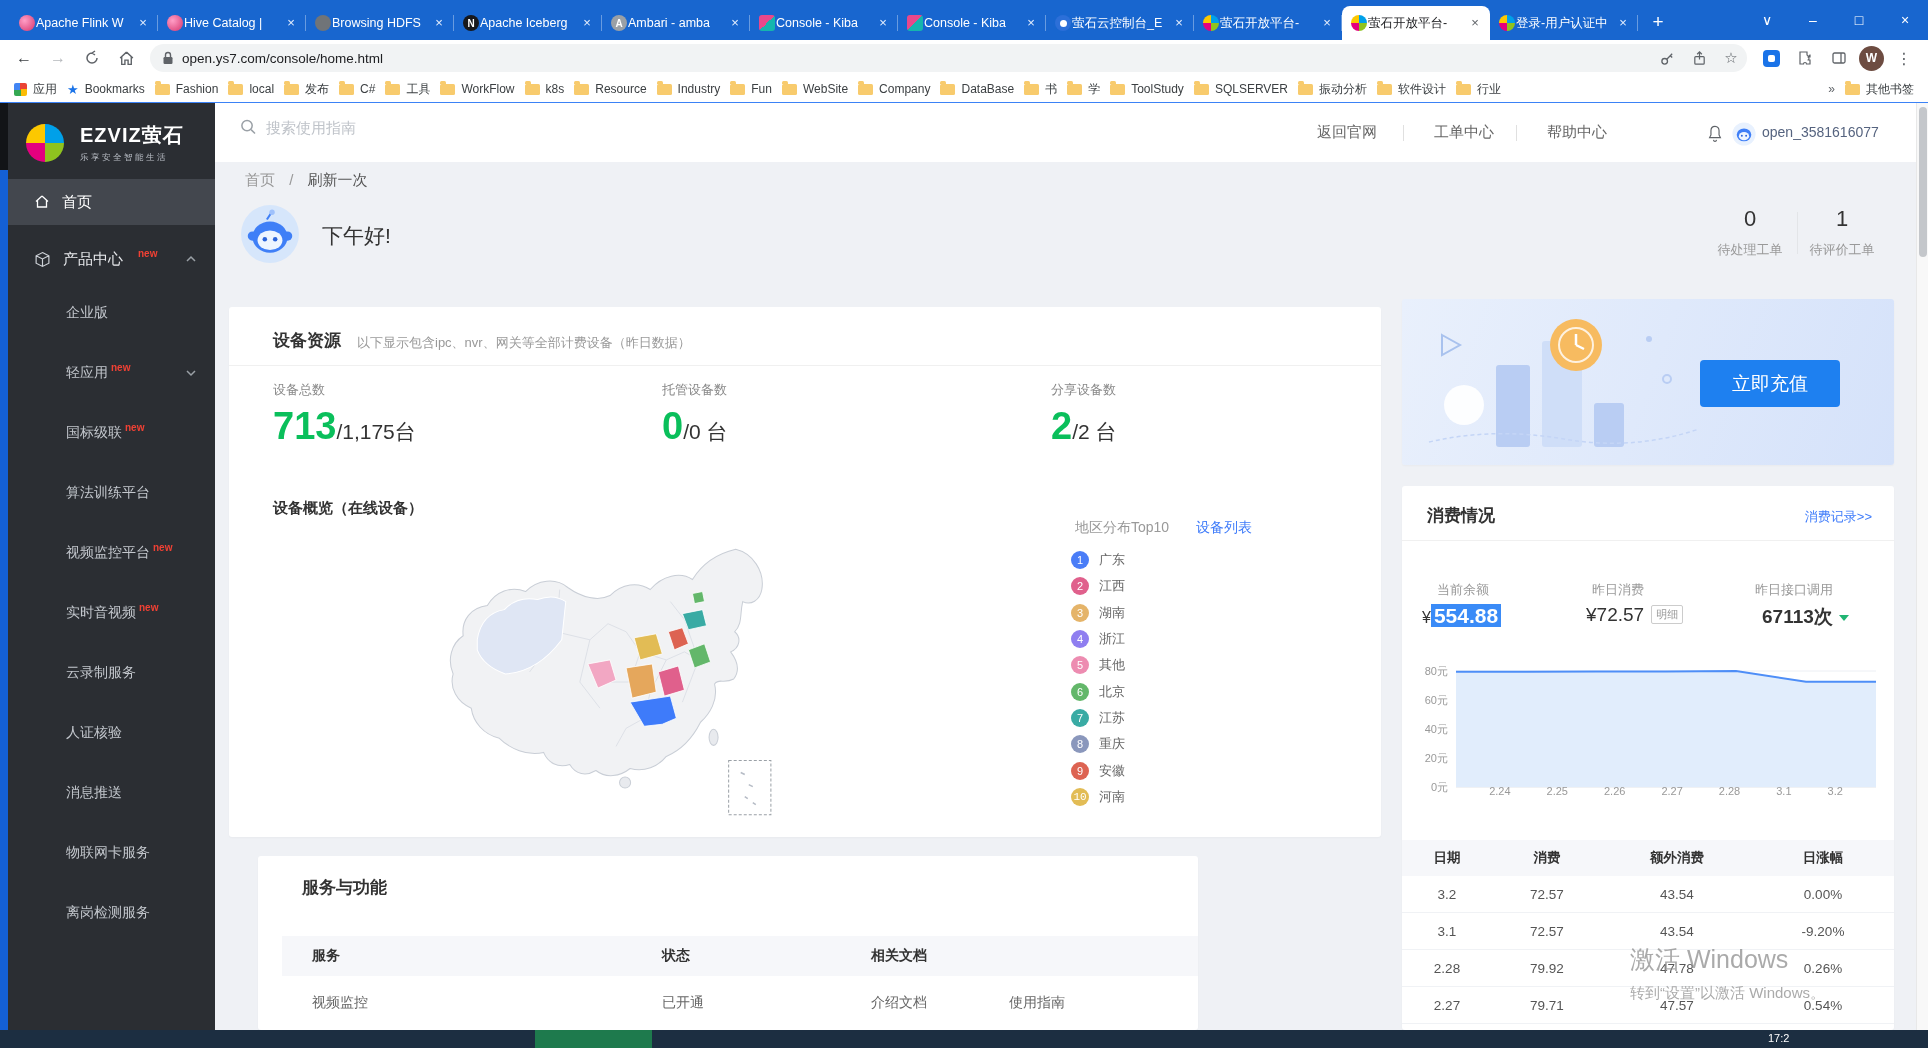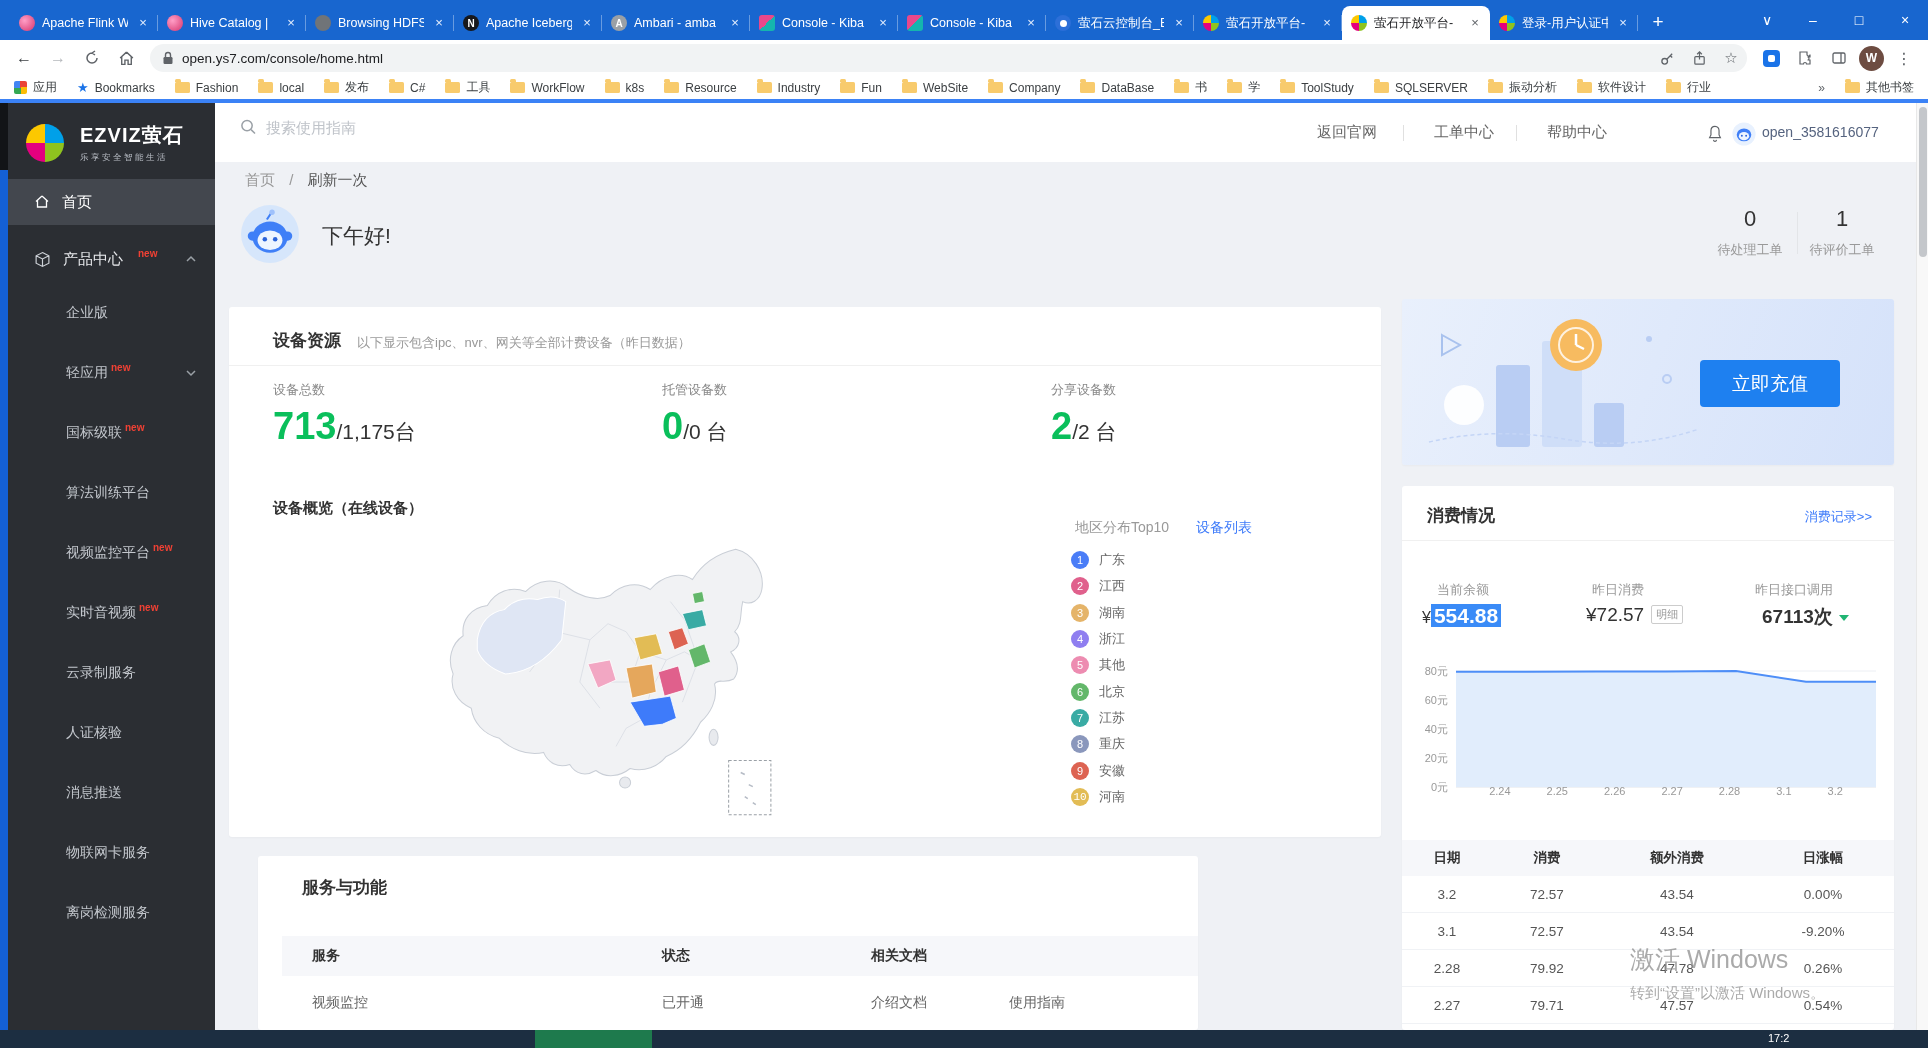--- a/index.html
+++ b/index.html
@@ -1,21 +1,21 @@
 <!DOCTYPE html>
 <html><head>
 <meta charset="utf-8">
 <style>
   * { margin:0; padding:0; box-sizing:border-box; }
   body { font-family:"Liberation Sans","DejaVu Sans",sans-serif; background:#222; }
   .screen { position:relative; width:1928px; height:1048px; background:#eff1f5; overflow:hidden; }
 
   
   .tabbar { position:absolute; left:0; top:0; width:100%; height:40px; background:#1866cf; display:flex; align-items:flex-end; padding-left:10px; }
-  .tab { width:148px; height:34px; display:flex; align-items:center; gap:7px; padding:0 7px 0 9px; color:#fff; font-size:12.5px; position:relative; cursor:default; }
+  .tab { width:148px; height:34px; display:flex; align-items:center; gap:1px; padding:0 7px 0 9px; color:#fff; font-size:12.5px; position:relative; cursor:default; }
   .tab:not(.active)::after { content:""; position:absolute; right:0; top:9px; height:16px; width:1px; background:rgba(255,255,255,.35); }
   .tab.active { background:#fff; color:#202124; border-radius:8px 8px 0 0; }
   .tlabel { flex:1; white-space:nowrap; overflow:hidden; }
   .tclose { width:16px; height:16px; line-height:15px; text-align:center; border-radius:50%; font-size:13px; color:#e8f0fe; flex:none; }
   .tab.active .tclose { color:#5f6368; }
   .tclose::after { content:"×"; }
   .newtab { width:28px; height:28px; margin:0 0 3px 6px; color:#fff; font-size:19px; text-align:center; line-height:26px; border-radius:50%; }
   .newtab::after { content:"+"; }
   .wctrls { position:absolute; right:0; top:0; height:40px; display:flex; }
   .wc { width:46px; height:100%; color:#fff; font-size:14px; display:flex; align-items:center; justify-content:center; }
@@ -30,21 +30,21 @@
 
   .toolbar { position:absolute; left:0; top:40px; width:100%; height:36px; background:#fff; display:flex; align-items:center; padding:0 10px; gap:6px; }
   .navbtn { width:28px; height:28px; display:flex; align-items:center; justify-content:center; border-radius:50%; color:#5f6368; font-size:16px; flex:none; }
   .urlbar { flex:1; height:28px; background:#f1f3f4; border-radius:14px; display:flex; align-items:center; gap:8px; padding:0 4px 0 12px; margin:0 4px; }
   .urlbar input { flex:1; border:none; outline:none; background:transparent; font-size:13.5px; color:#202124; font-family:inherit; }
   .urlicon { width:24px; height:24px; display:flex; align-items:center; justify-content:center; flex:none; }
   .profile-avatar { width:25px; height:25px; border-radius:50%; background:#6d4c41; color:#fff; font-size:12px; font-weight:bold; display:flex; align-items:center; justify-content:center; flex:none; }
   .ext-blue { width:17px; height:17px; border-radius:4px; background:#1a73e8; position:relative; }
   .ext-blue::after { content:""; position:absolute; left:5px; top:5px; width:7px; height:7px; background:#fff; border-radius:2px; }
 
-  .bookbar { position:absolute; left:0; top:76px; width:100%; height:27px; background:#fff; border-bottom:4px solid #3b82f6; display:flex; align-items:center; gap:20px; padding:0 14px; font-size:12px; color:#3c4043; }
+  .bookbar { position:absolute; left:0; top:76px; width:100%; height:27px; background:#fff; border-bottom:1px solid #3b82f6; display:flex; align-items:center; gap:10px; padding:0 14px; font-size:12px; color:#3c4043; }
   .bm { display:flex; align-items:center; gap:6px; white-space:nowrap; }
   .bi-folder { width:15px; height:11px; background:#f8cb6d; border-radius:1.5px; position:relative; flex:none; }
   .bi-folder::before { content:""; position:absolute; top:-3px; left:0; width:6px; height:3px; background:#f8cb6d; border-radius:1.5px 1.5px 0 0; }
   .bi-apps { width:13px; height:13px; border-radius:2px; background:conic-gradient(#ea4335 0 25%,#fbbc04 0 50%,#34a853 0 75%,#4285f4 0); flex:none; }
   .bi-star { color:#1a73e8; font-size:13px; line-height:13px; flex:none; }
   .bm-chev { margin-left:auto; color:#5f6368; font-size:12px; }
 
   
   .strip-dark { position:absolute; left:0; top:103px; width:8px; height:67px; background:#121417; }
   .strip-blue { position:absolute; left:0; top:170px; width:8px; height:860px; background:#1460d6; }

